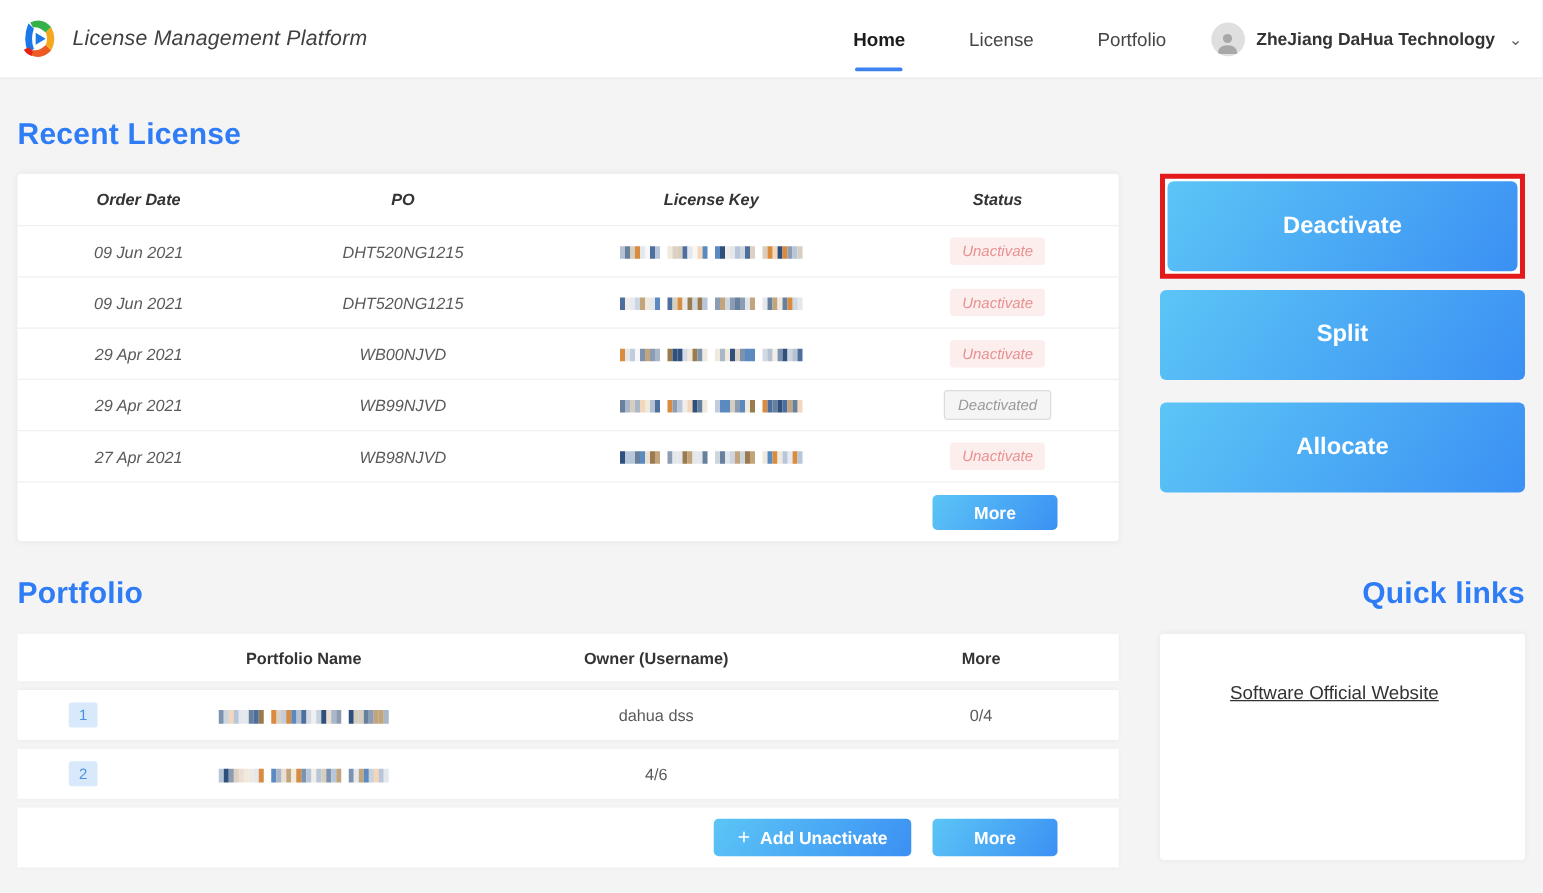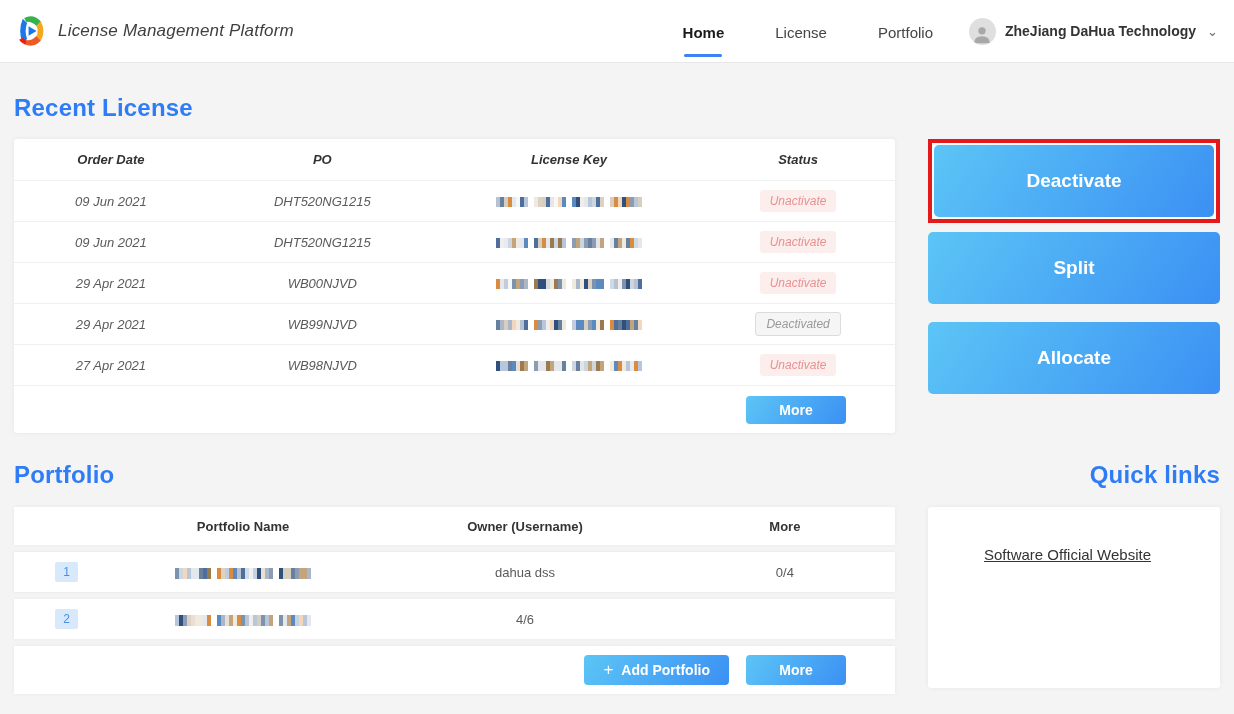--- a/index.html
+++ b/index.html
@@ -494,21 +494,21 @@
                   <span class="px" style="background: rgb(183, 198, 216);"></span>
                   <span class="px" style="background: rgb(228, 231, 236);"></span>
                 </span>
               </span></div>
             <div class="pf-cell">4/6</div>
           </div>
         </div>
       <div class="pf-foot">
         <button class="btn-grad add-btn">
           <span class="plus-icon">+</span>
-          <span>Add Portfolio</span>
+          <span>Add Unactivate</span>
         </button>
         <button class="btn-grad pf-more">More</button>
       </div>
     </div>
     <div class="card ql-card">
       <a class="ql-link">Software Official Website</a>
     </div>
   </div>
 </div>
 

